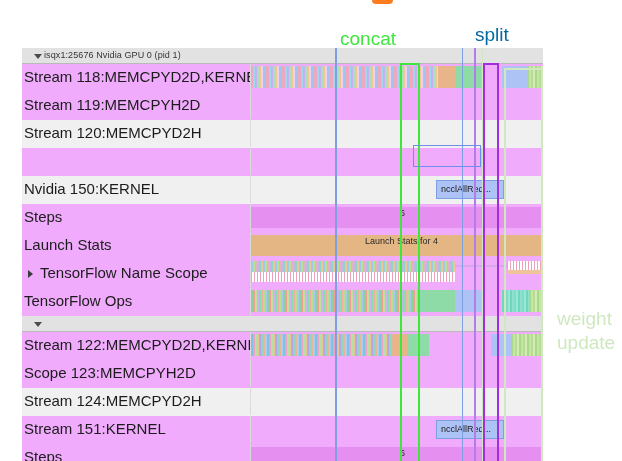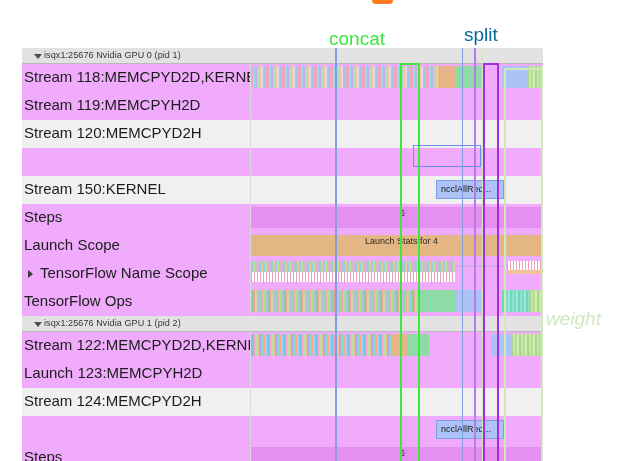--- a/index.html
+++ b/index.html
@@ -2,26 +2,26 @@
 <html><head>
 <meta charset="utf-8">
 <style>
   html,body{margin:0;padding:0;background:#ffffff;}
   body{width:622px;height:461px;overflow:hidden;
        font-family:"Liberation Sans","DejaVu Sans",sans-serif;
        -webkit-font-smoothing:antialiased;}
   #root{position:relative;width:622px;height:461px;}
 
   
-  .annot{position:absolute;font-size:19px;line-height:22px;white-space:nowrap;}
+  .annot{position:absolute;font-size:19px;line-height:22px;white-space:nowrap;margin-left:11px;}
   #annot-concat{left:329px;top:28px;color:#3ee63e;}
   #annot-split{left:464px;top:24px;color:#0369a1;}
   #annot-nccl{left:430px;top:107px;color:#6f8ee8;font-size:18px;}
   #annot-weight{left:546px;top:307px;color:#cfe8c0;font-size:19px;line-height:24px;}
-  #annot-weight span{display:block;font-style:italic;}
+  #annot-weight span{display:block;}
 
   
   #top-crumb{position:absolute;left:372px;top:0px;width:21px;height:4px;
              background:#ff7b20;border-radius:0 0 6px 6px;}
 
   
   #panel{position:absolute;left:22px;top:48px;width:521px;height:413px;
          background:#f0abfc;overflow:hidden;}
 
   .group-header{position:relative;height:15px;background:#e2e2e2;
@@ -114,20 +114,21 @@
 
 <div id="root">
 
   <div id="top-crumb"></div>
 
   <div class="annot" id="annot-concat">concat</div>
   <div class="annot" id="annot-split">split</div>
   <div class="annot" id="annot-nccl">nccl</div>
   <div class="annot" id="annot-weight">
     <span>weight</span>
+    <span>update</span>
   </div>
 
   <div id="panel-left-edge"></div>
   <div id="panel-right-edge"></div>
 
   <div id="panel">
 
     <div class="group-header">
       <span class="tri"></span>
       <span class="gh-text">isqx1:25676 Nvidia GPU 0 (pid 1)</span>
@@ -163,21 +164,21 @@
       <div class="track"></div>
     </div>
 
     <div class="row">
       <div class="track-left-edge"></div>
       <div class="track"></div>
     </div>
 
     <div class="row alt">
       <div class="label-clip">
-        <span class="rlabel">Stream 150:KERNEL</span>
+        <span class="rlabel">Nvidia 150:KERNEL</span>
       </div>
       <div class="track-left-edge"></div>
       <div class="track">
         <div class="nccl-block" style="left:186px;top:4px;width:68px;">
           <span class="t">ncclAllRed...</span>
         </div>
       </div>
     </div>
 
     <div class="row">
@@ -186,21 +187,21 @@
       </div>
       <div class="track-left-edge"></div>
       <div class="track">
         <div class="fullbar solid-mag" style="left:1px;width:313px;"></div>
         <div class="barlabel" style="left:150px;">6</div>
       </div>
     </div>
 
     <div class="row">
       <div class="label-clip">
-        <span class="rlabel">Launch Scope</span>
+        <span class="rlabel">Launch Stats</span>
       </div>
       <div class="track-left-edge"></div>
       <div class="track">
         <div class="fullbar solid-tan" style="left:1px;width:313px;"></div>
         <div class="barlabel" style="left:115px;">Launch Stats for 4</div>
       </div>
     </div>
 
     <div class="row">
       <div class="label-clip">
@@ -228,54 +229,56 @@
         <div class="seg ticks-b" style="left:1px;width:170px;"></div>
         <div class="seg solid-green" style="left:171px;width:34px;"></div>
         <div class="seg solid-blue" style="left:205px;width:26px;"></div>
         <div class="seg ticks-teal" style="left:252px;width:27px;"></div>
         <div class="seg ticks-green" style="left:279px;width:35px;"></div>
       </div>
     </div>
 
     <div class="group-header">
       <span class="tri"></span>
-      <span class="gh-text">isqx1:25676 Nvidia GPU 1 (pid 2)</span>
     </div>
 
     <div class="row">
       <div class="label-clip">
         <span class="rlabel">Stream 122:MEMCPYD2D,KERNEL,MI</span>
       </div>
       <div class="track-left-edge"></div>
       <div class="track">
         <div class="seg ticks-c" style="left:1px;width:140px;"></div>
         <div class="seg solid-orange" style="left:141px;width:16px;"></div>
         <div class="seg solid-green" style="left:157px;width:22px;"></div>
         <div class="seg solid-blue" style="left:241px;width:20px;"></div>
         <div class="seg ticks-green" style="left:261px;width:53px;"></div>
       </div>
     </div>
 
     <div class="row">
       <div class="label-clip">
-        <span class="rlabel">Launch 123:MEMCPYH2D</span>
+        <span class="rlabel">Scope 123:MEMCPYH2D</span>
       </div>
       <div class="track-left-edge"></div>
       <div class="track"></div>
     </div>
 
     <div class="row alt">
       <div class="label-clip">
         <span class="rlabel">Stream 124:MEMCPYD2H</span>
       </div>
       <div class="track-left-edge"></div>
       <div class="track"></div>
     </div>
 
     <div class="row">
+      <div class="label-clip">
+        <span class="rlabel">Stream 151:KERNEL</span>
+      </div>
       <div class="track-left-edge"></div>
       <div class="track">
         <div class="nccl-block" style="left:186px;top:4px;width:68px;">
           <span class="t">ncclAllRed...</span>
         </div>
       </div>
     </div>
 
     <div class="row">
       <div class="label-clip">

